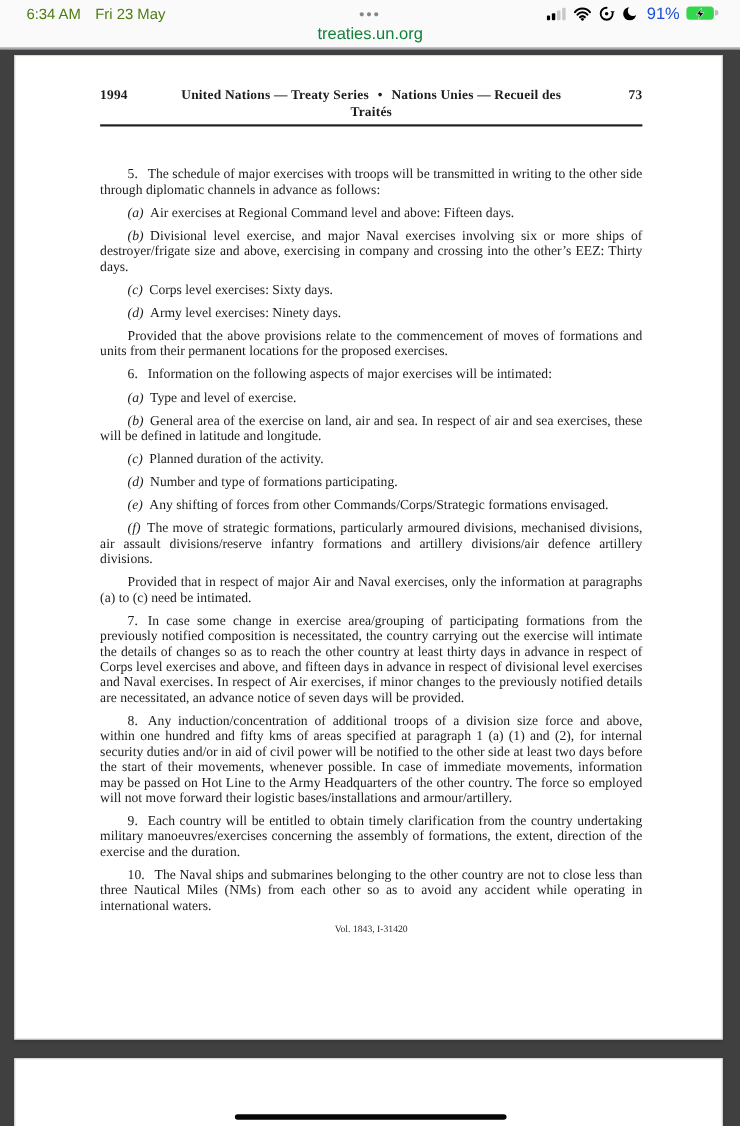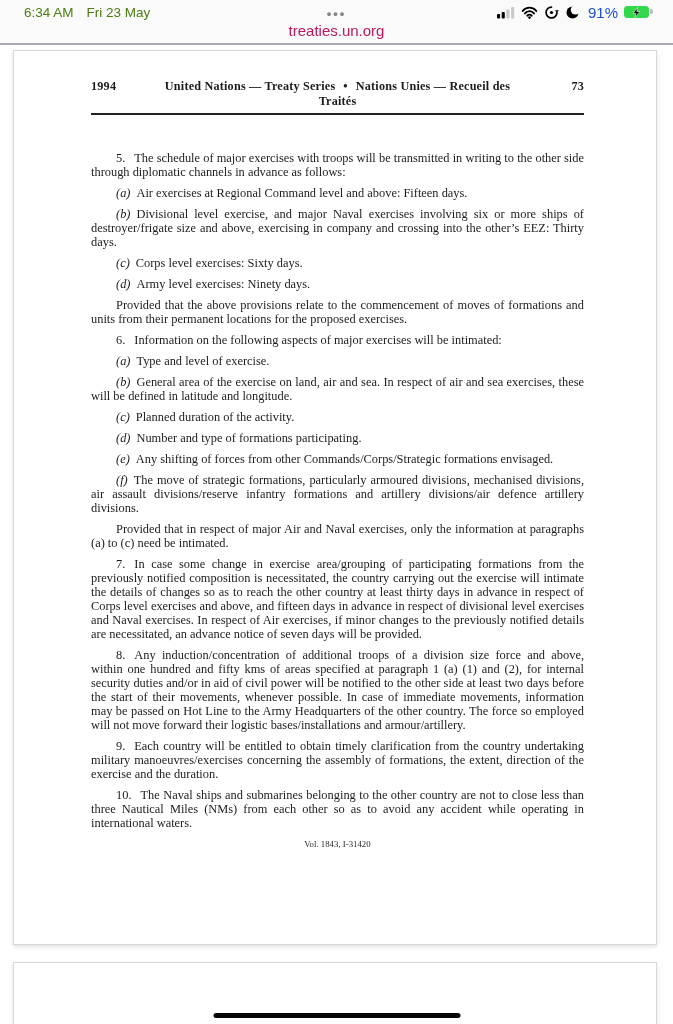--- a/index.html
+++ b/index.html
@@ -11,24 +11,24 @@
   .chrome { background:#fafafa; border-bottom:2px solid #a9a9b0; }
   .statusbar { height:22px; display:flex; align-items:center; justify-content:space-between; padding:2px 24px 0 24px; }
   .sb-left { display:flex; gap:13px; font-size:13.5px; font-weight:500; color:#4d7c0f; }
   .sb-center { position:absolute; left:0; right:0; top:4px; text-align:center; pointer-events:none; }
   .sb-dots { display:inline-block; color:#85858b; font-size:13px; font-weight:700; letter-spacing:2px; pointer-events:auto; }
   .sb-right { display:flex; align-items:center; gap:6px; }
   .sb-right svg { display:block; }
   .batt-pct { font-size:15px; color:#1d4ed8; margin-left:2px; }
   .battery { position:relative; width:25px; height:12.5px; background:#32d74b; border-radius:3.5px; display:flex; align-items:center; justify-content:center; }
   .battery::after { content:""; position:absolute; right:-3.5px; top:3.5px; width:2.5px; height:5px; background:#bdbdc2; border-radius:0 2px 2px 0; }
-  .urlbar { height:21px; text-align:center; font-size:15px; color:#be185d; padding-bottom:20px; }
+  .urlbar { height:21px; text-align:center; font-size:15px; color:#15803d; padding-bottom:20px; }
 
   
-  .content { position:absolute; top:45px; left:0; right:0; bottom:0; background:#ffffff; }
+  .content { position:absolute; top:45px; left:0; right:0; bottom:0; background:#404040; }
   .page { position:absolute; left:13px; width:644px; background:#fff; border:1px solid #d7d7dc; box-shadow:0 2px 4px rgba(0,0,0,0.12); }
   .page1 { top:5px; height:895px; padding:28px 72px 0 77px; overflow:hidden; }
   .page2 { top:917px; height:300px; }
 
   
   .doc { font-family:"Liberation Serif","DejaVu Serif",serif; color:#1c1c1c; }
   .doc-header { display:flex; align-items:baseline; font-weight:700; font-size:12.2px; letter-spacing:0.2px;
                 border-bottom:2px solid #222; padding-bottom:4px; }
   .doc-header .year { width:70px; }
   .doc-header .hc { flex:1; text-align:center; }

